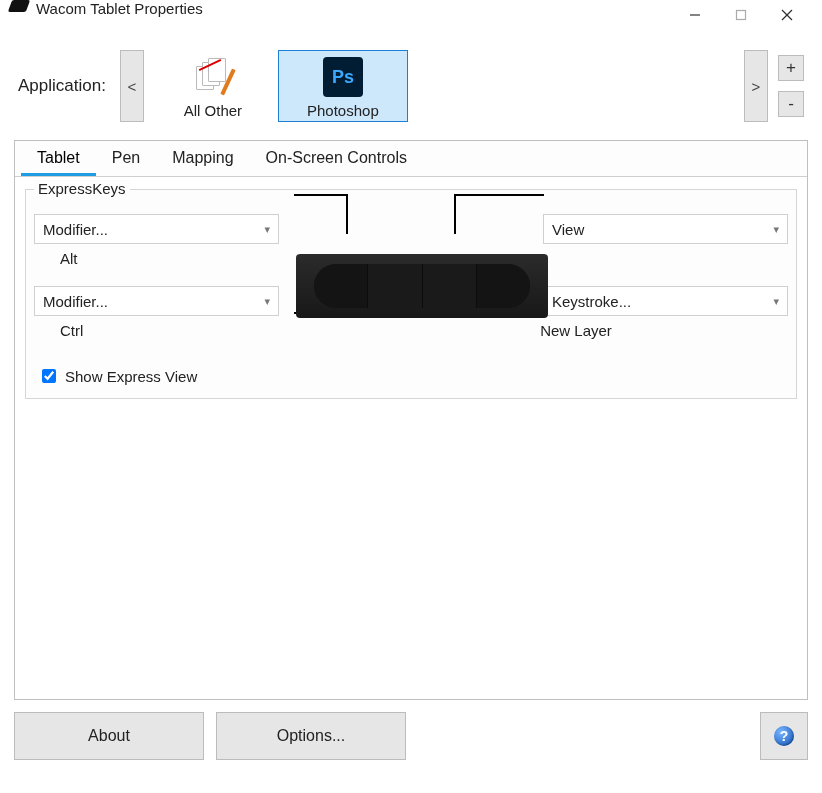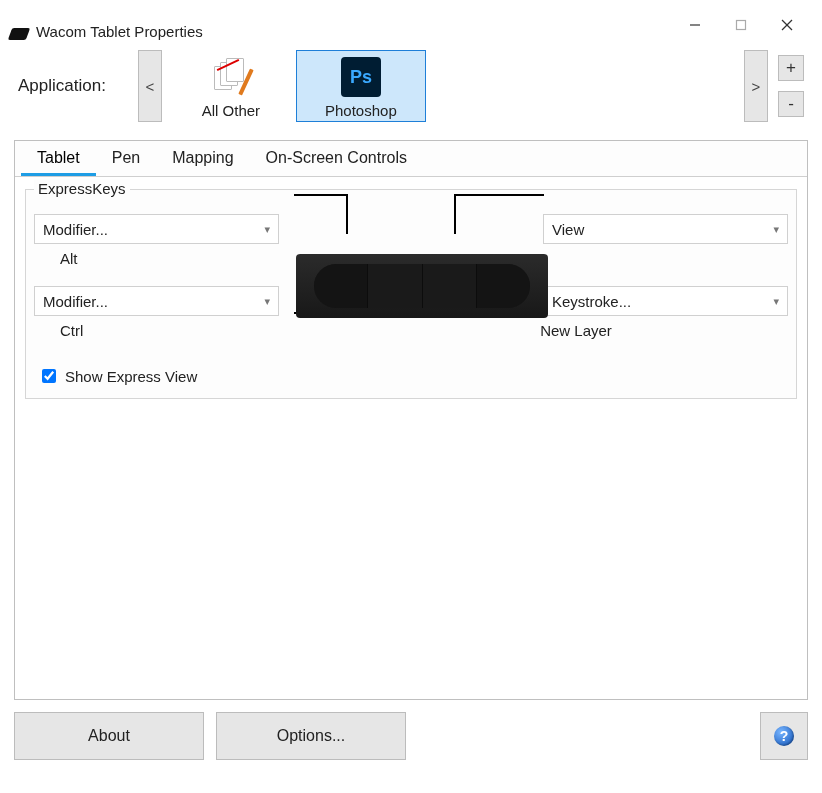--- a/index.html
+++ b/index.html
@@ -9,21 +9,21 @@
     font-size: 14px;
     background: #fff;
     color: #222;
     width: 822px;
     height: 793px;
     overflow: hidden;
   }
   
   .titlebar {
     display:flex;
-    align-items:flex-end;
+    align-items:flex-start;
     height:40px;
     padding:0 12px 0 10px;
   }
   .titlebar .logo {
     width:18px; height:12px;
     background:#111;
     transform: skewX(-20deg);
     border-radius:2px;
     margin-right:8px;
   }
@@ -39,21 +39,21 @@
   .winbtn.max svg rect { stroke:#aaa; }
 
   
   .app-row {
     display:flex;
     align-items:center;
     padding: 10px 18px 4px 18px;
   }
   .app-label {
     font-size:17px;
-    margin-right:28px;
+    margin-right:10px;
   }
   .scroll-btn {
     width:24px; height:72px;
     background:#e6e6e6;
     border:1px solid #bcbcbc;
     display:flex; align-items:center; justify-content:center;
     font-size:15px; color:#444;
     cursor:pointer;
     margin:0 4px;
   }

